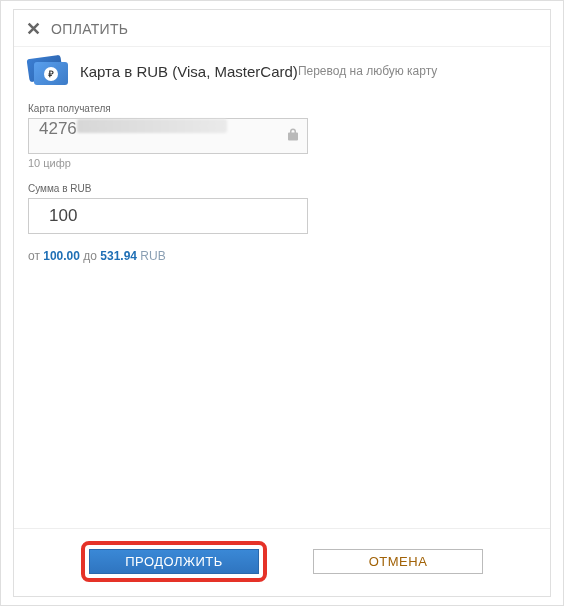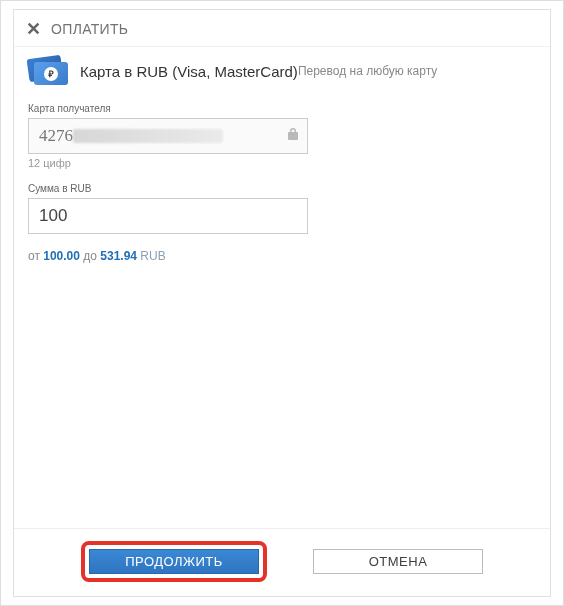--- a/index.html
+++ b/index.html
@@ -121,21 +121,21 @@
       display: block;
     }
     .input-wrap {
       position: relative;
       width: 280px;
     }
     .text-input {
       width: 100%;
       height: 36px;
       border: 1px solid #ccc;
-      padding: 0 10px;
+      padding: 0 20px;
       font-size: 17px;
       color: #444;
       background: #fff;
     }
     .lock-icon {
       position: absolute;
       right: 8px;
       top: 50%;
       transform: translateY(-50%);
       color: #b9b9b9;
@@ -145,30 +145,29 @@
       display: inline-block;
       width: 150px;
       height: 14px;
       background: linear-gradient(90deg, #d7d7d7, #eaeaea);
       border-radius: 2px;
       vertical-align: middle;
       filter: blur(1px);
     }
     .card-display {
       display: flex;
-      align-items: center;
+      align-items: flex-start;
       height: 36px;
       border: 1px solid #ccc;
       background: #fafafa;
       padding: 0 34px 0 10px;
       font-size: 17px;
       color: #777;
       position: relative;
       width: 280px;
-      font-family: Liberation Serif, serif;
     }
     .field-hint {
       font-size: 11px;
       color: #999;
       margin-top: 3px;
     }
     .amount-hint {
       font-size: 12px;
       color: #888;
       margin-top: 14px;
@@ -203,21 +202,21 @@
       letter-spacing: 0.5px;
       cursor: pointer;
       text-transform: uppercase;
     }
     .btn-primary {
       background: linear-gradient(#3a88d6, #2f75c0);
       color: #fff;
       border: 1px solid #2a68ab;
     }
     .btn-secondary {
-      color: #404040;
+      color: #a16207;
       align-self: center;
       margin-left: 36px;
     }
   </style>
 </head>
 <body>
 
 <div class="outer">
   <div class="modal">
 
@@ -245,21 +244,21 @@
         <label class="field-label">Карта получателя</label>
         <div class="card-display">
           <span>4276</span>
           <span class="masked-part"></span>
           <span class="lock-icon">
             <svg width="12" height="14" viewBox="0 0 12 14">
                 <path fill="#b9b9b9" d="M9 5V4a3 3 0 0 0-6 0v1H2a1 1 0 0 0-1 1v6a1 1 0 0 0 1 1h8a1 1 0 0 0 1-1V6a1 1 0 0 0-1-1H9zM4.5 4a1.5 1.5 0 0 1 3 0v1h-3V4z"></path>
               </svg>
           </span>
         </div>
-        <div class="field-hint">12 цифр</div>
+        <div class="field-hint">10 цифр</div>
       </div>
 
       <div class="field-group">
         <label class="field-label">Сумма в RUB</label>
         <div class="input-wrap">
           <input type="text" class="text-input" value="100" style="">
         </div>
         <div class="amount-hint">
           <span>от </span><span class="range-num">100.00</span><span> до </span><span class="range-num">531.94</span><span class="currency-code"> RUB</span><br>
         </div>

